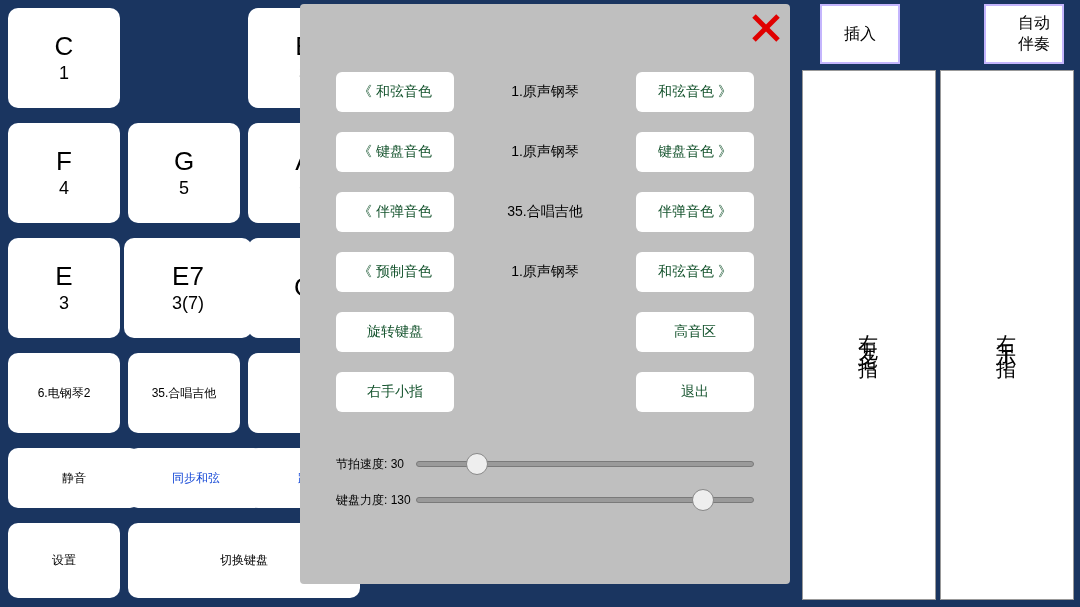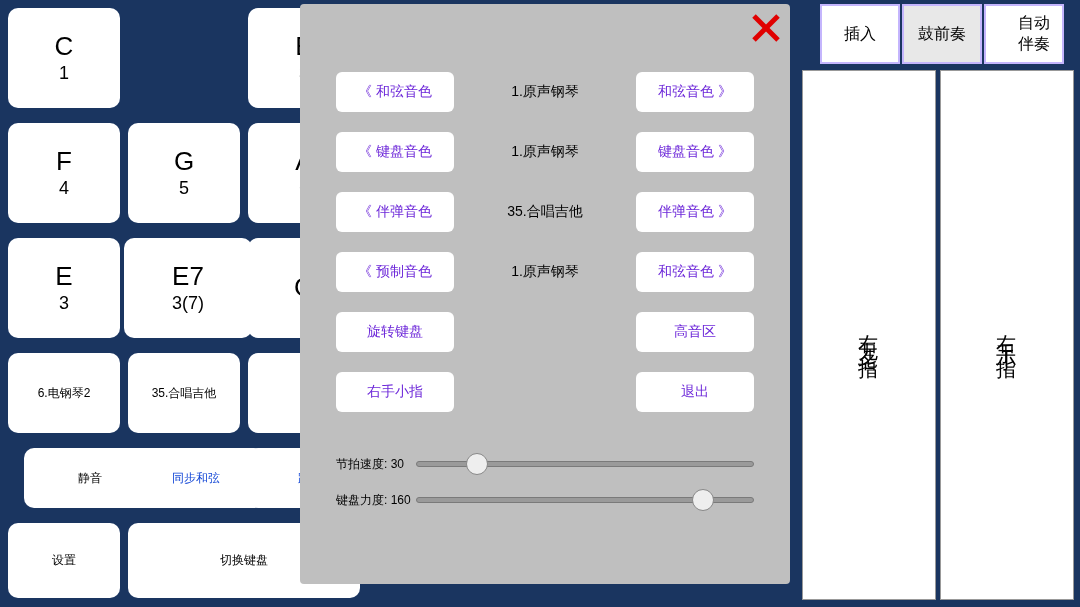--- a/index.html
+++ b/index.html
@@ -81,21 +81,21 @@
     width: 118px;
     height: 40px;
     background: #fff;
     border-radius: 6px;
     border: none;
     font-size: 14px;
     display: flex;
     align-items: center;
     justify-content: center;
     cursor: pointer;
-    color: #6d28d9;
+    color: #14532d;
   }
   .mid-label {
     width: 120px;
     text-align: center;
     font-size: 14px;
     color: #000;
   }
   .sliders { margin-top: 34px; }
   .slider-row {
     display: flex;
@@ -157,27 +157,26 @@
       <div class="big">E7</div>
       <div class="sub">3(7)</div>
     </div>
     <div class="cell" style="left: 248px; top: 238px; width: 112px; height: 100px;">
       <div class="big">G</div>
       <div class="sub"></div>
     </div>
     <div class="cell small-text" style="left: 8px; top: 353px; width: 112px; height: 80px;">6.电钢琴2</div>
     <div class="cell small-text" style="left: 128px; top: 353px; width: 112px; height: 80px;">35.合唱吉他</div>
     <div class="cell small-text" style="left: 248px; top: 353px; width: 112px; height: 80px;"></div>
-    <div class="cell small-text" style="left: 24px; top: 448px; width: 132px; height: 60px;">静音</div>
+    <div class="cell small-text" style="left: 8px; top: 448px; width: 132px; height: 60px;">静音</div>
     <div class="cell small-text blue-text" style="left: 128px; top: 448px; width: 136px; height: 60px;">同步和弦</div>
     <div class="cell small-text blue-text" style="left: 248px; top: 448px; width: 112px; height: 60px;">跟</div>
     <div class="cell small-text" style="left: 128px; top: 523px; width: 232px; height: 75px;">切换键盘</div>
     <div class="cell small-text" style="left: 8px; top: 523px; width: 112px; height: 75px;">设置</div>
     <div class="topbtn" style="left: 820px; top: 4px; width: 80px; height: 60px;">插入</div>
-    <div class="topbtn active" style="left: 902px; top: 4px; width: 80px; height: 60px;">鼓前奏</div>
     <div class="topbtn blue-text" style="left: 984px; top: 4px; width: 80px; height: 60px; padding-left: 32px;">自动伴奏</div>
     <div class="big-right" style="left: 802px; top: 70px; width: 134px; height: 530px;">右无名指</div>
     <div class="big-right" style="left: 940px; top: 70px; width: 134px; height: 530px;">右手小指</div>
   </div>
 
 <div class="modal">
   <div class="close-x">
     <svg viewBox="0 0 36 36">
         <line x1="6" y1="6" x2="30" y2="30" stroke="#e00000" stroke-width="5"></line>
         <line x1="30" y1="6" x2="6" y2="30" stroke="#e00000" stroke-width="5"></line>
@@ -215,19 +214,19 @@
       </div>
     </div>
   <div class="sliders" id="sliders">
       <div class="slider-row">
         <div class="slider-label">节拍速度: 30</div>
         <div class="slider-track">
           <div class="slider-thumb" style="left: 18%;"></div>
         </div>
       </div>
       <div class="slider-row">
-        <div class="slider-label">键盘力度: 160</div>
+        <div class="slider-label">键盘力度: 130</div>
         <div class="slider-track">
           <div class="slider-thumb" style="left: 85%;"></div>
         </div>
       </div>
     </div>
 </div>
 
 </body></html>

